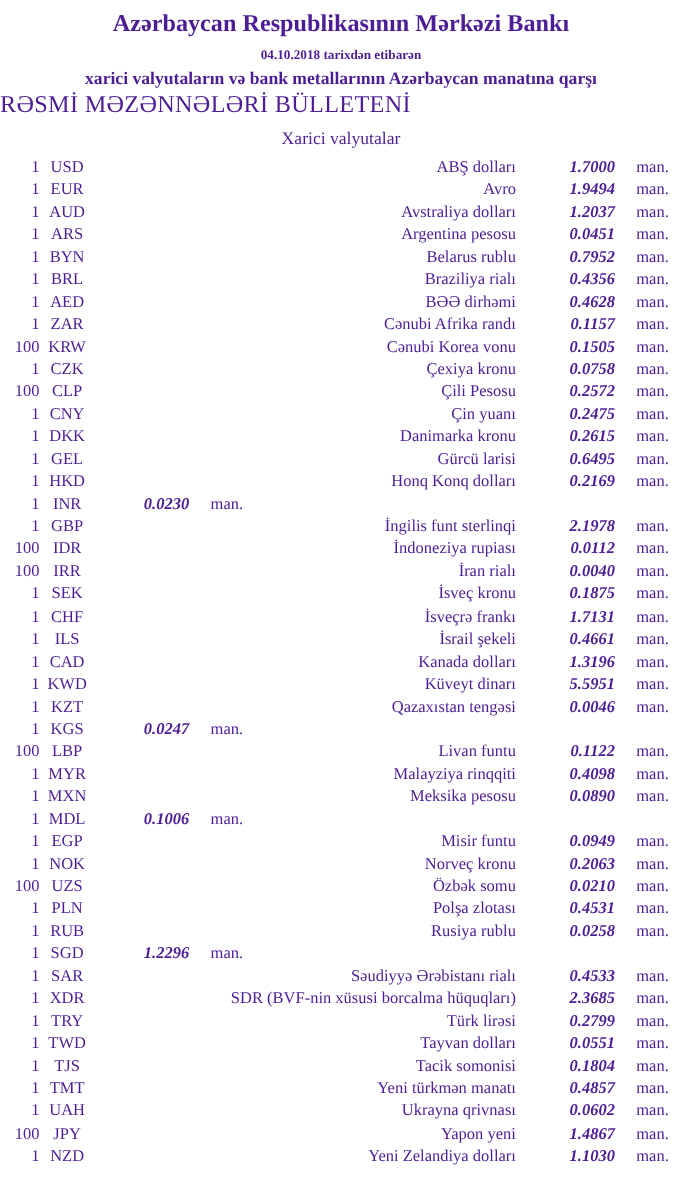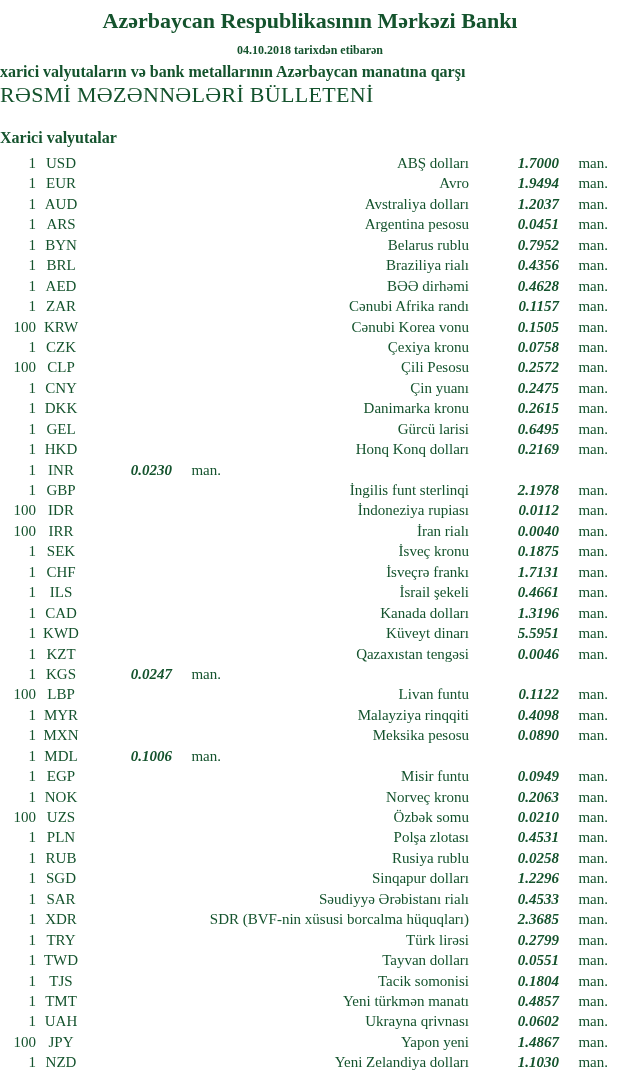--- a/index.html
+++ b/index.html
@@ -5,21 +5,21 @@
   html, body {
     margin: 0;
     padding: 0;
     background: #ffffff;
   }
   .doc {
     position: relative;
     width: 620px;
     height: 1073px;
     background: #ffffff;
-    color: #14532d;
+    color: #4c1d95;
     font-family: "Liberation Serif", "DejaVu Serif", serif;
     padding-top: 7px;
     box-sizing: border-box;
     overflow: hidden;
   }
   .bank-name {
     font-size: 22px;
     font-weight: bold;
     text-align: center;
     line-height: 28px;
@@ -27,35 +27,35 @@
   .date-line {
     font-size: 12px;
     font-weight: bold;
     text-align: center;
     line-height: 22px;
     margin-top: 4px;
   }
   .subtitle {
     font-size: 16px;
     font-weight: bold;
-    text-align: left;
+    text-align: center;
     line-height: 22px;
   }
   .bulletin-title {
     font-size: 22px;
     font-weight: normal;
     line-height: 23px;
     letter-spacing: 0.3px;
   }
   .section-title {
     font-size: 16px;
-    font-weight: bold;
-    text-align: left;
+    font-weight: normal;
+    text-align: center;
     line-height: 22px;
-    margin-top: 21px;
+    margin-top: 10px;
   }
   .rates-table {
     margin-top: 4px;
   }
   .rate-row {
     display: flex;
     height: 20.45px;
     line-height: 20.45px;
     font-size: 15px;
     padding-right: 12px;
@@ -378,21 +378,20 @@
     <span class="cell-qty">1</span>
     <span class="cell-code">RUB</span>
     <span class="cell-name">Rusiya rublu</span>
     <span class="cell-rate">0.0258</span>
     <span class="cell-unit">man.</span>
   </div>
 
   <div class="rate-row">
     <span class="cell-qty">1</span>
     <span class="cell-code">SGD</span>
-    <span class="cell-name">Sinqapur dolları</span>
     <span class="cell-rate">1.2296</span>
     <span class="cell-unit">man.</span>
   </div>
 
   <div class="rate-row">
     <span class="cell-qty">1</span>
     <span class="cell-code">SAR</span>
     <span class="cell-name">Səudiyyə Ərəbistanı rialı</span>
     <span class="cell-rate">0.4533</span>
     <span class="cell-unit">man.</span>

